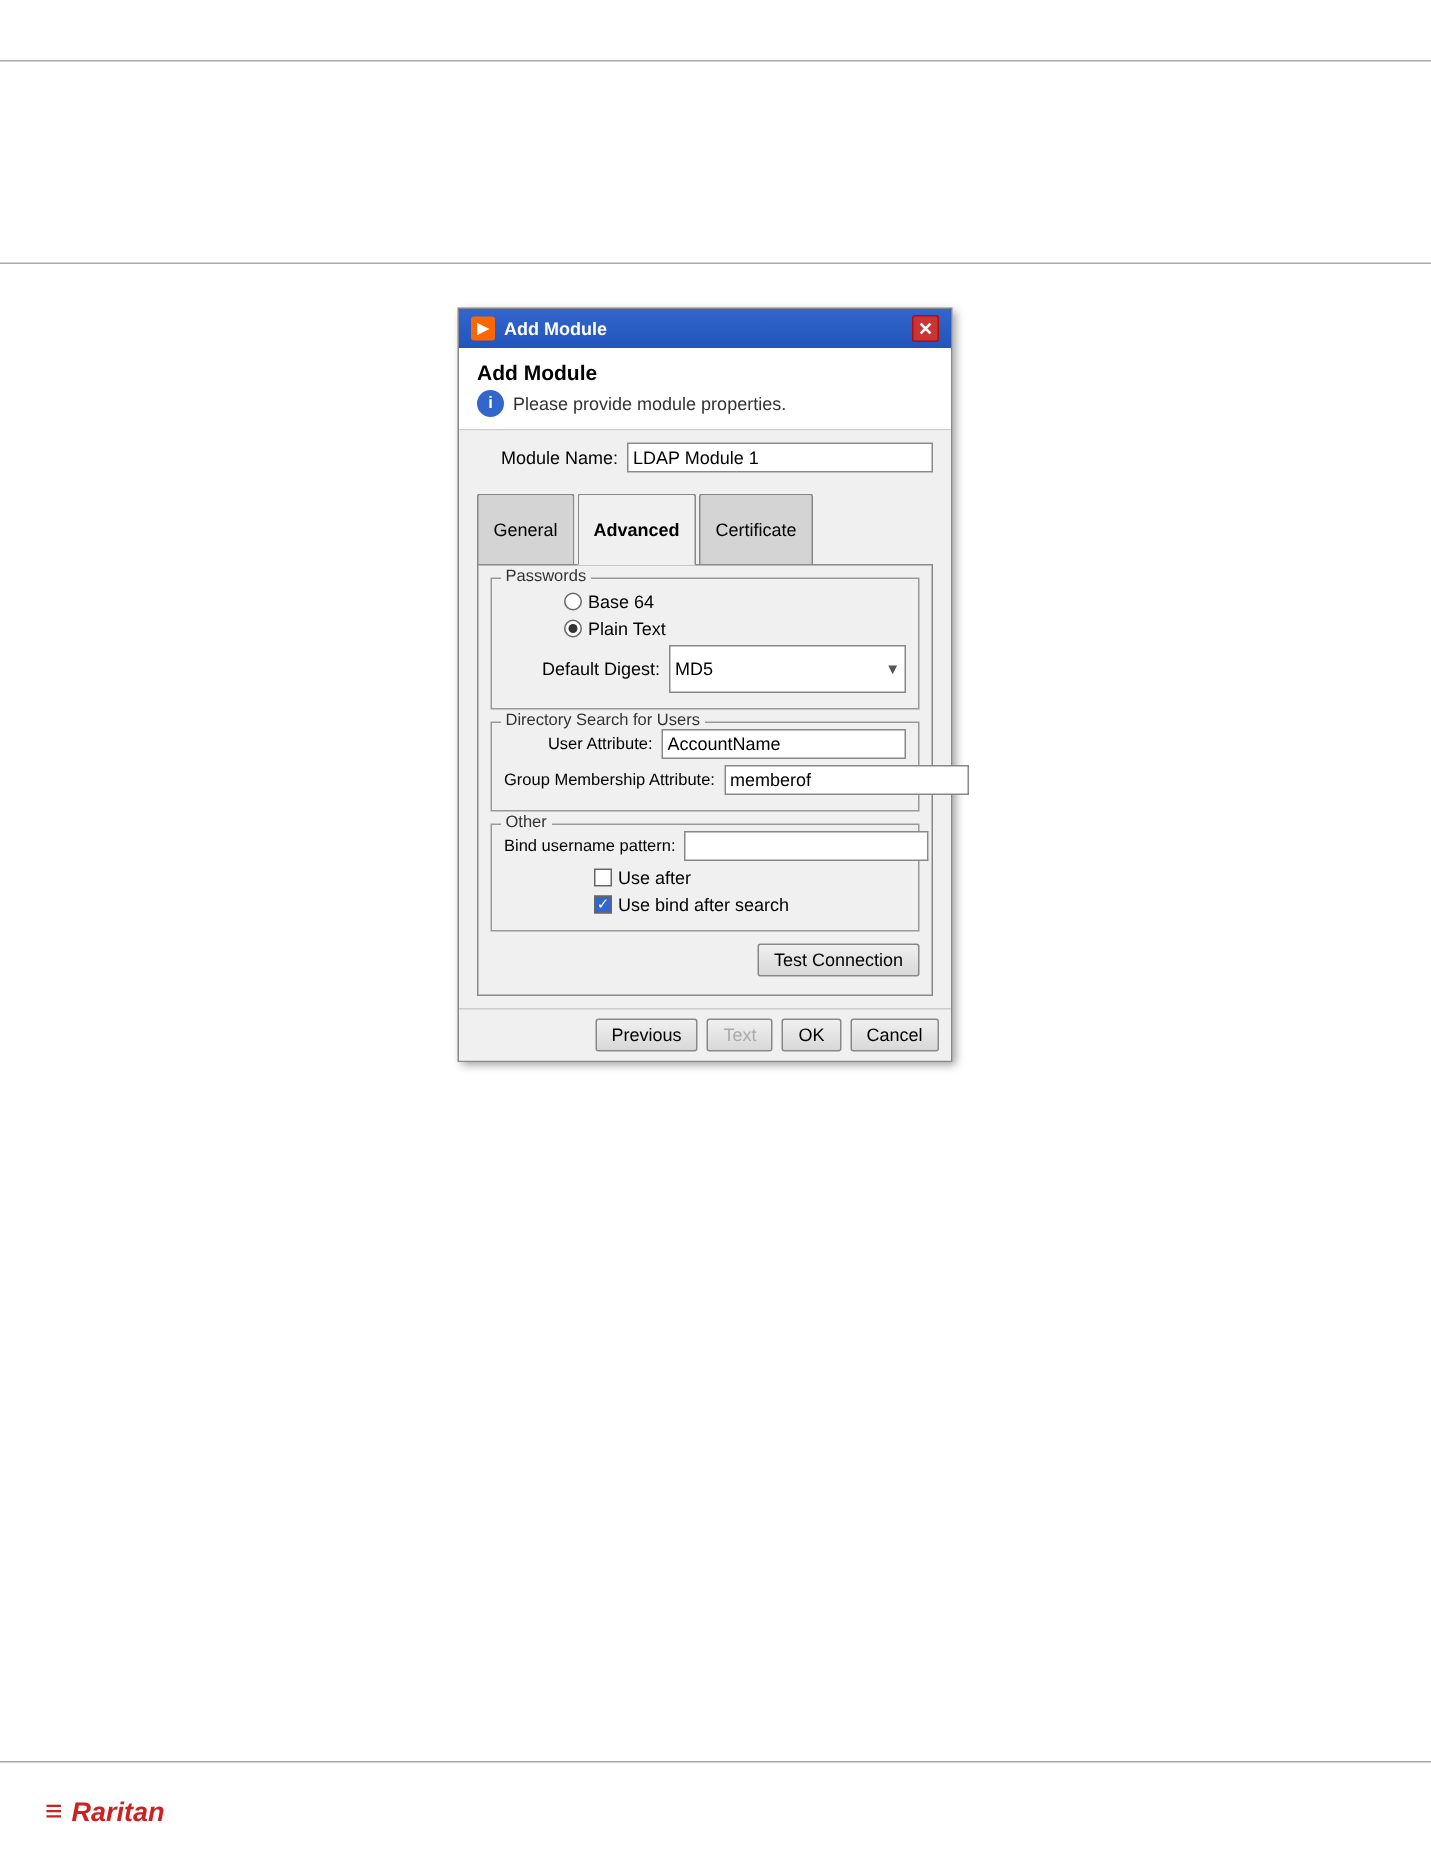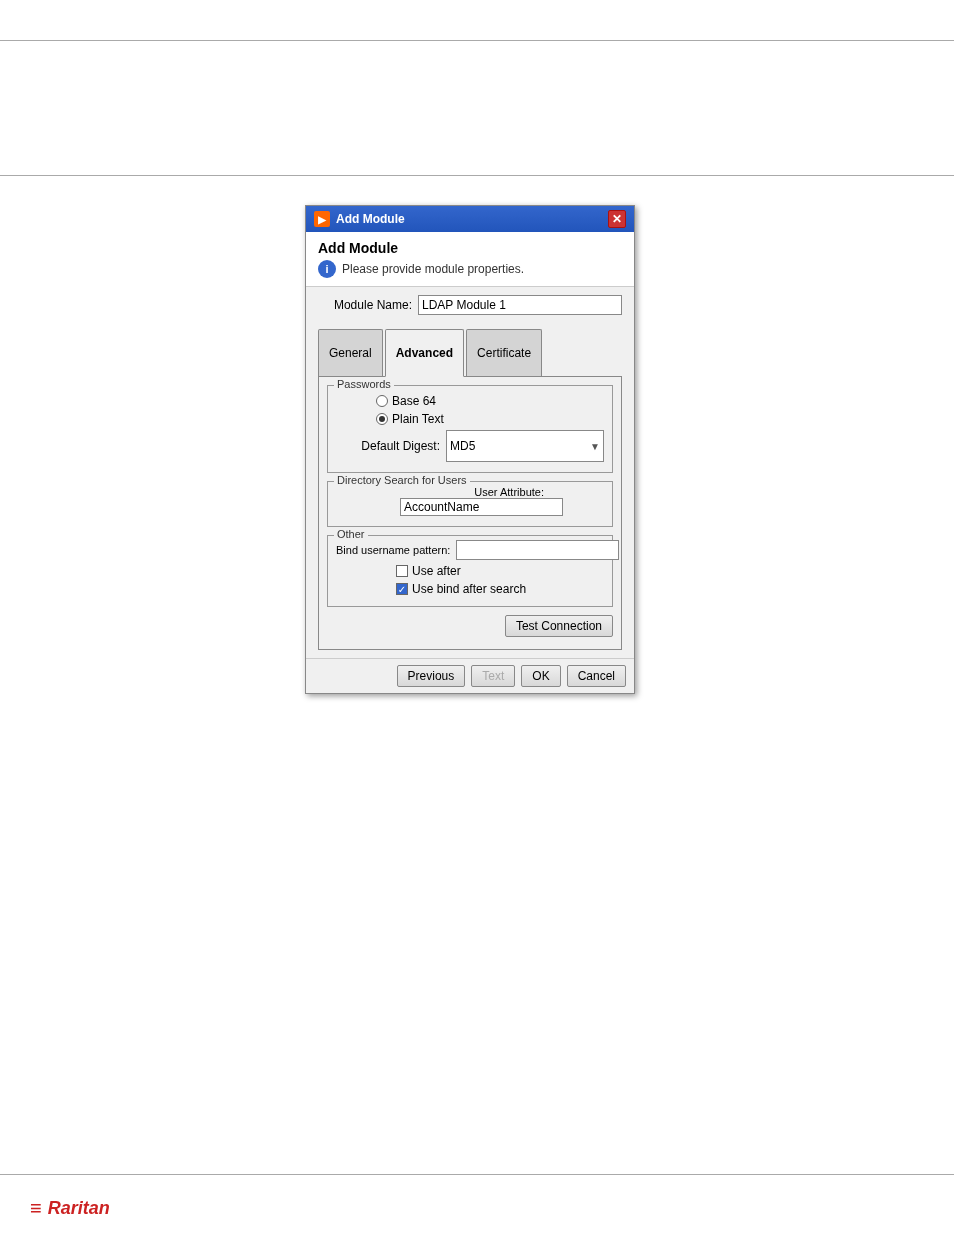--- a/index.html
+++ b/index.html
@@ -304,39 +304,37 @@
       font-size: 10px;
       color: #555;
     }
 
     
     .dir-field-row {
       display: flex;
       align-items: center;
       margin-bottom: 4px;
       font-size: 12px;
-      flex-direction: column;
     }
 
     .dir-field-label {
       width: 160px;
       text-align: right;
       padding-right: 6px;
       white-space: nowrap;
       font-size: 11px;
     }
 
     .dir-field-input {
       flex: 1;
       height: 20px;
       border: 1px solid #888;
       background: #fff;
       padding: 1px 3px;
       font-size: 12px;
-      margin-left: 23px;
     }
 
     
     .other-field-row {
       display: flex;
       align-items: center;
       margin-bottom: 4px;
       font-size: 12px;
     }
 
@@ -487,20 +485,24 @@
       </div>
 
       <div class="section-box">
         <span class="section-legend">Directory Search for Users</span>
 
         <div class="dir-field-row">
           <span class="dir-field-label">User Attribute:</span>
           <input class="dir-field-input" type="text" value="AccountName" style="">
         </div>
 
+        <div class="dir-field-row">
+          <span class="dir-field-label">Group Membership Attribute:</span>
+          <input class="dir-field-input" type="text" value="memberof" style="">
+        </div>
       </div>
 
       <div class="section-box">
         <span class="section-legend">Other</span>
 
         <div class="other-field-row">
           <span class="other-field-label">Bind username pattern:</span>
           <input class="other-field-input" type="text" value="" style="">
         </div>
 

